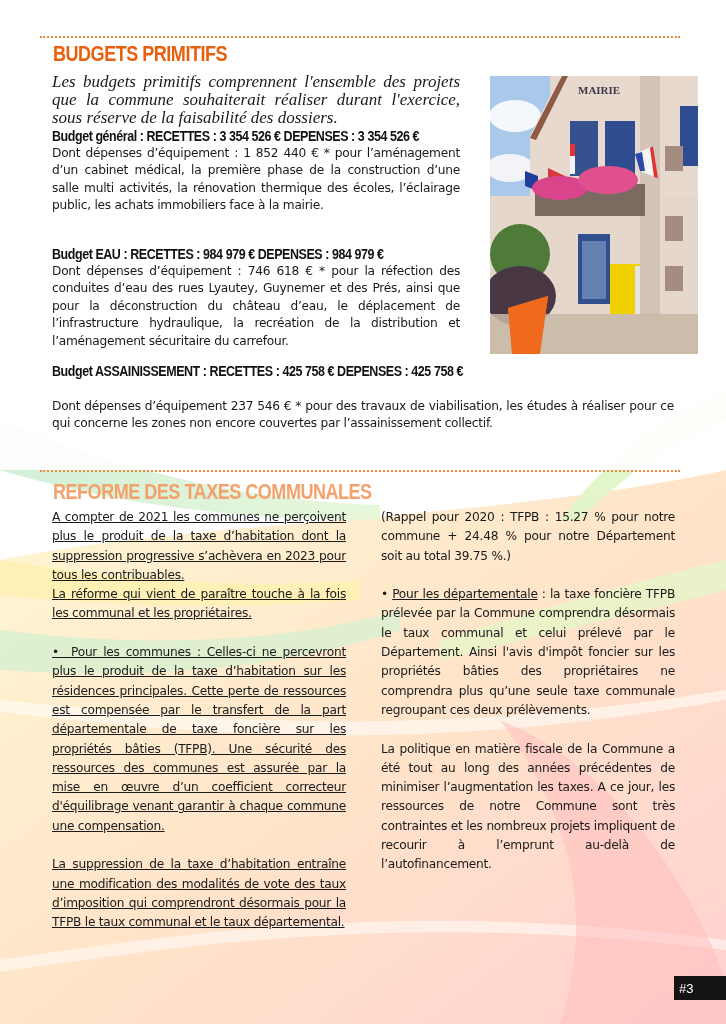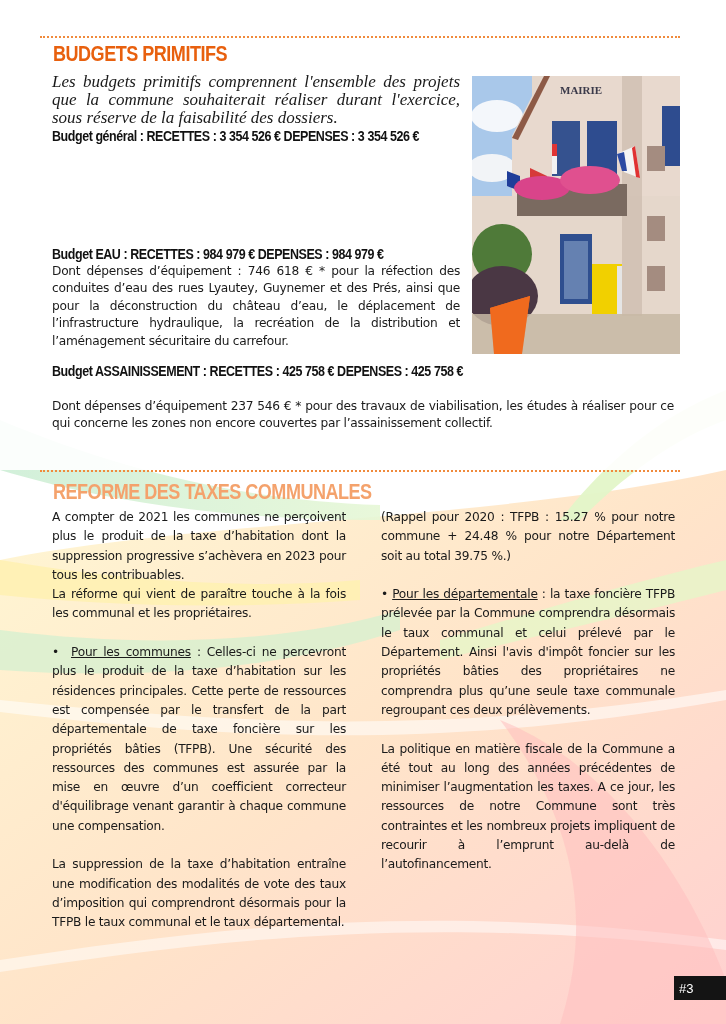--- a/index.html
+++ b/index.html
@@ -49,26 +49,26 @@
   }
   .para-wide { width: 622px; }
   .col {
     position: absolute; width: 294px;
     font-family: "DejaVu Sans", sans-serif;
     font-size: 12.2px; line-height: 19.3px; text-align: justify;
     letter-spacing: -0.25px; color: #1a1a1a;
   }
   .col p { margin: 0; }
   .col .gap { height: 19.3px; }
-  .col-left { left: 52px; top: 508px; }
+  .col-left { left: 52px; top: 508px; text-decoration: underline; }
   .col-right { left: 381px; top: 508px; }
   .ul { text-decoration: underline; }
 
   .photo {
-    position: absolute; left: 472px; top: 76px; width: 208px; height: 278px;
+    position: absolute; left: 490px; top: 76px; width: 208px; height: 278px;
     overflow: hidden; background: #7dd3fc;
   }
   .page-badge {
     position: absolute; left: 674px; top: 976px; width: 52px; height: 24px;
     background: #141414; color: #ffffff;
     font-family: "Liberation Sans", sans-serif; font-size: 13px;
     display: flex; align-items: center; padding-left: 5px; box-sizing: border-box;
   }
 </style>
 </head>
@@ -100,20 +100,21 @@
 
 <div class="content">
 
   <div class="dotline" style="top:36px;"></div>
 
   <div class="heading h1">BUDGETS PRIMITIFS</div>
 
   <div class="intro">Les budgets primitifs comprennent l'ensemble des projets que la commune souhaiterait réaliser durant l'exercice, sous réserve de la faisabilité des dossiers.</div>
 
   <div class="subhead" style="top:128px;">Budget général : RECETTES : 3 354 526 €  DEPENSES : 3 354 526 €</div>
+  <div class="para" style="top:145px;">Dont dépenses d’équipement : 1 852 440 € * pour l’aménagement d’un cabinet médical, la première phase de la construction d’une salle multi activités, la rénovation thermique des écoles, l’éclairage public, les achats immobiliers face à la mairie.</div>
 
   <div class="subhead" style="top:246px;">Budget EAU : RECETTES : 984 979 €   DEPENSES : 984 979  €</div>
   <div class="para" style="top:263px;">Dont dépenses d’équipement : 746 618 € * pour  la réfection des conduites d’eau des rues Lyautey, Guynemer et des Prés, ainsi que pour la déconstruction du château d’eau, le déplacement de l’infrastructure hydraulique, la recréation de la distribution et l’aménagement sécuritaire du carrefour.</div>
 
   <div class="subhead sh-multi" style="top:363px;">Budget ASSAINISSEMENT : RECETTES : 425 758  €  DEPENSES : 425 758  €</div>
   <div class="para para-wide" style="top:398px;">Dont dépenses d’équipement 237 546 € * pour des travaux de viabilisation,  les études à réaliser pour ce qui concerne les zones non encore couvertes par l’assainissement collectif.</div>
 
 
   <div class="photo" title="Façade de la mairie avec drapeaux, jardinières fleuries et boîte aux lettres jaune">
     <svg width="208" height="278" viewBox="0 0 208 278">

